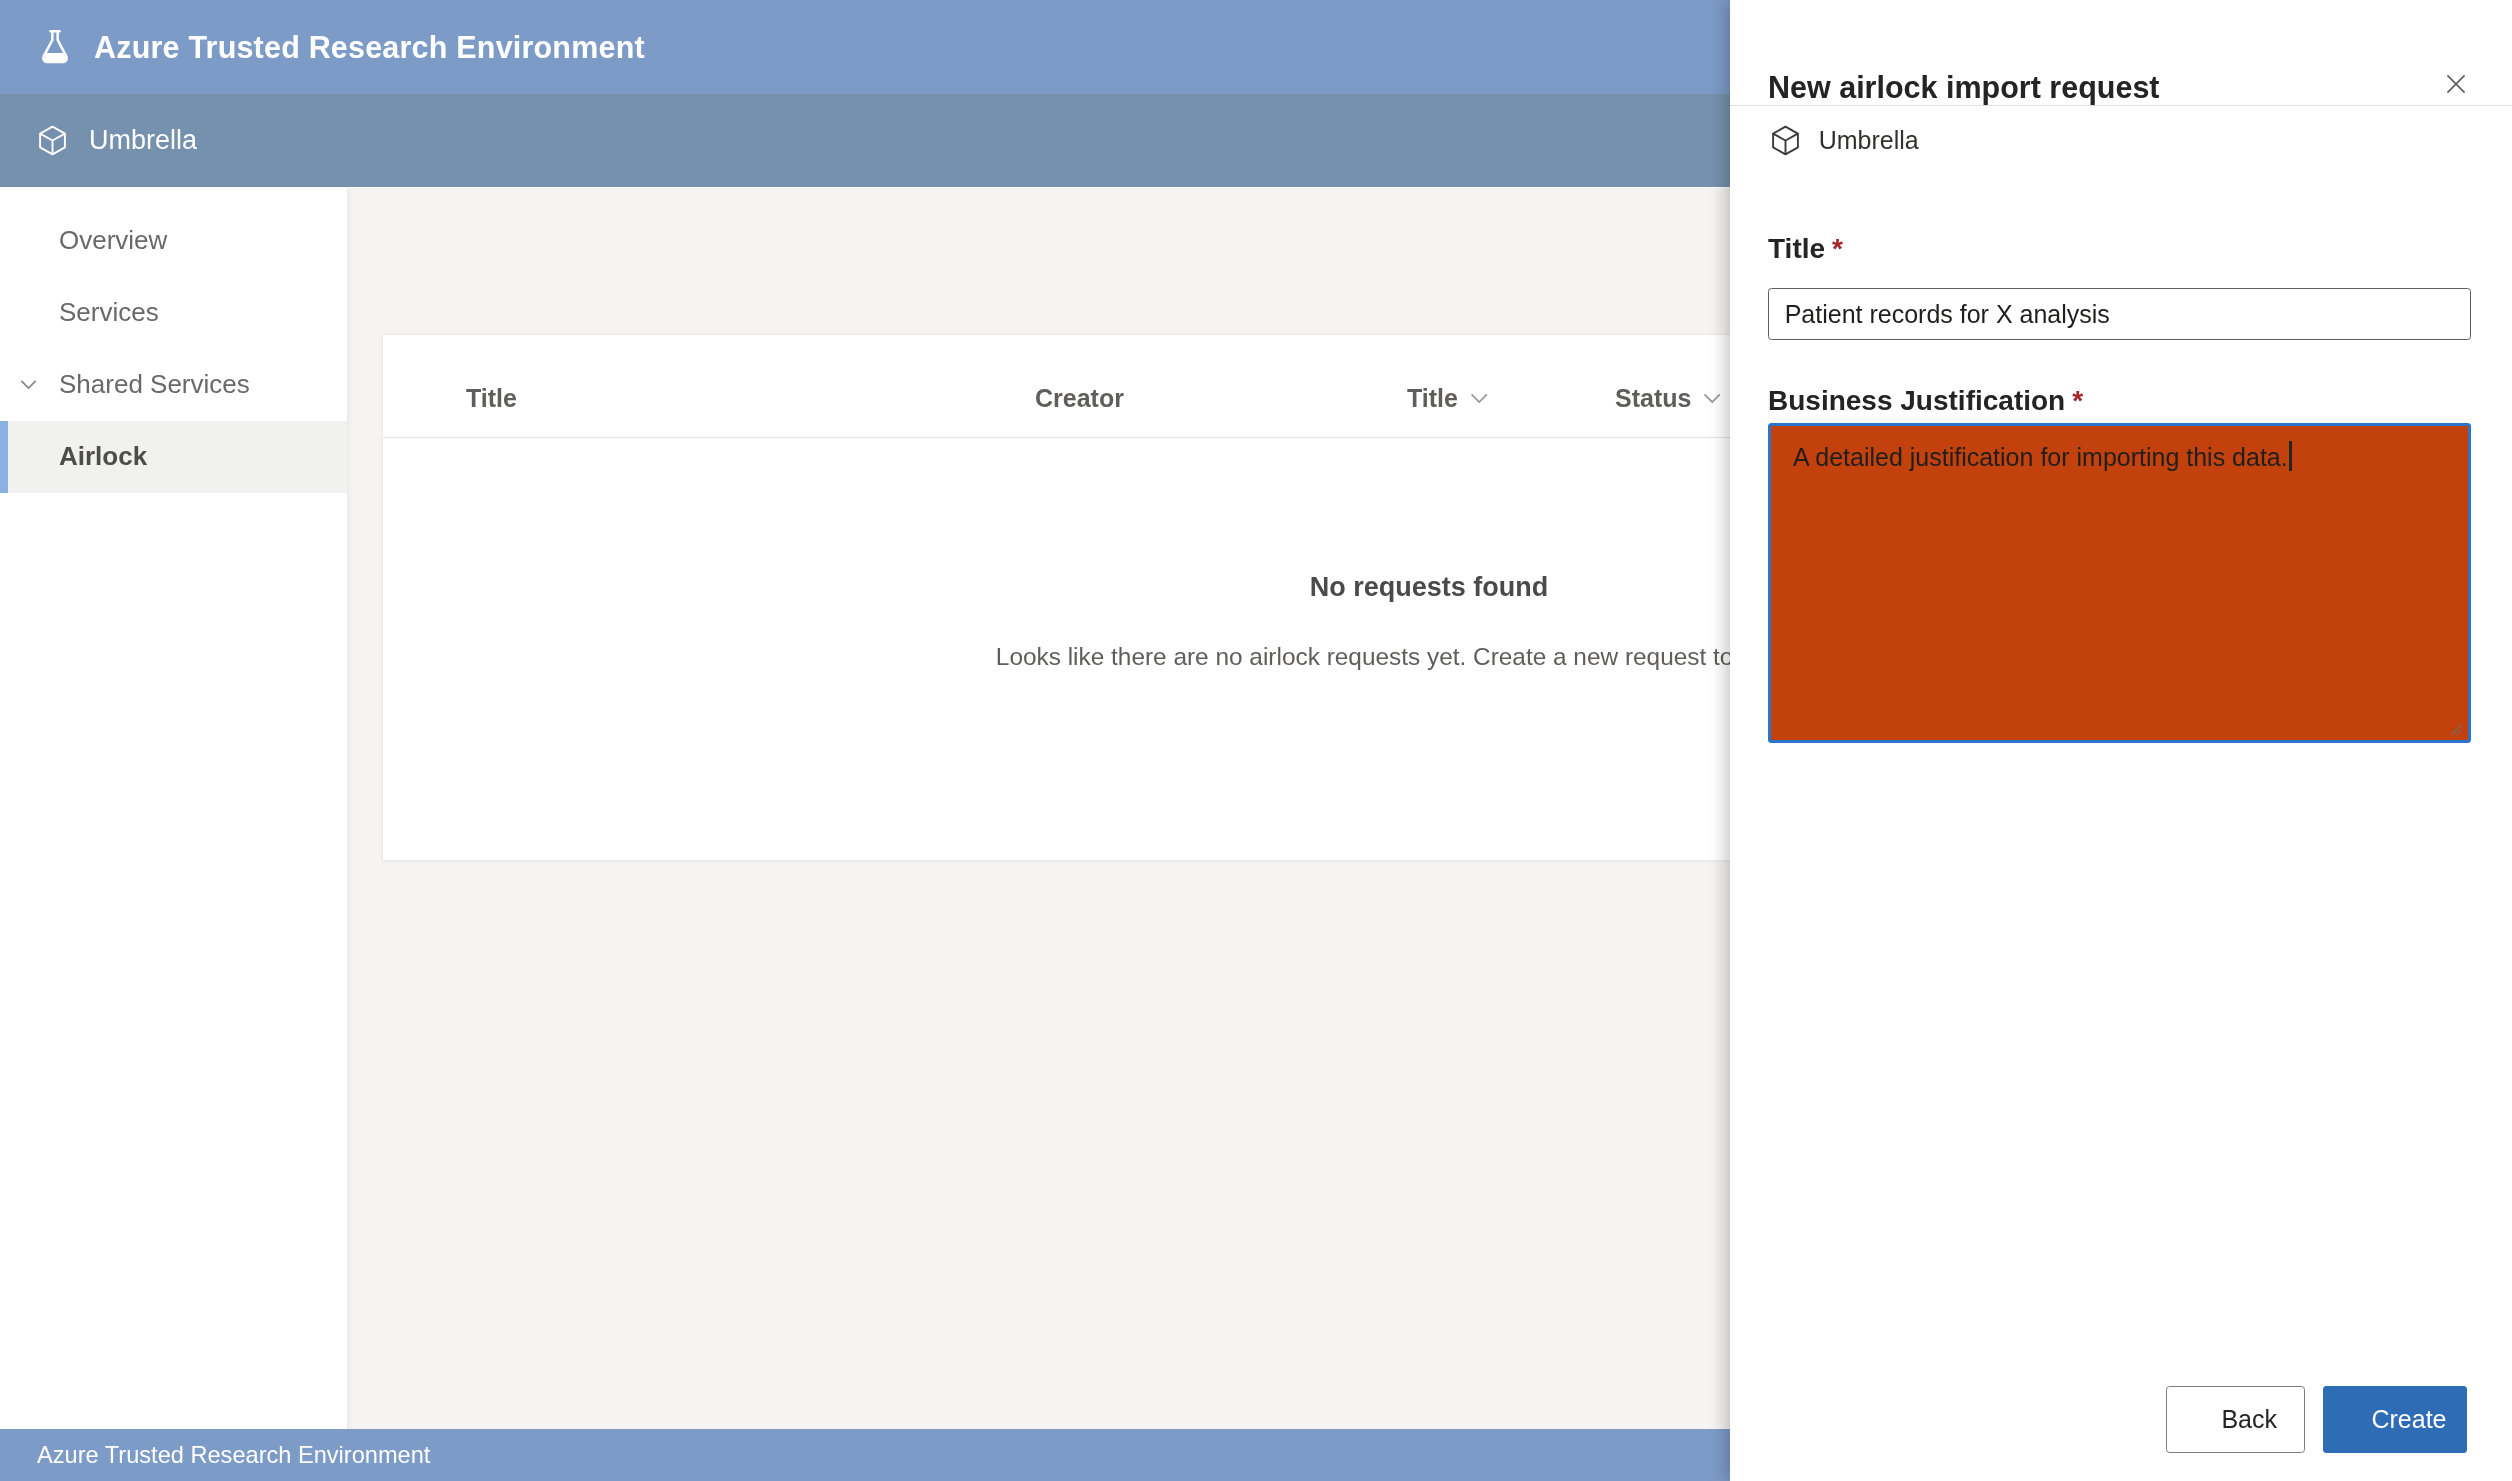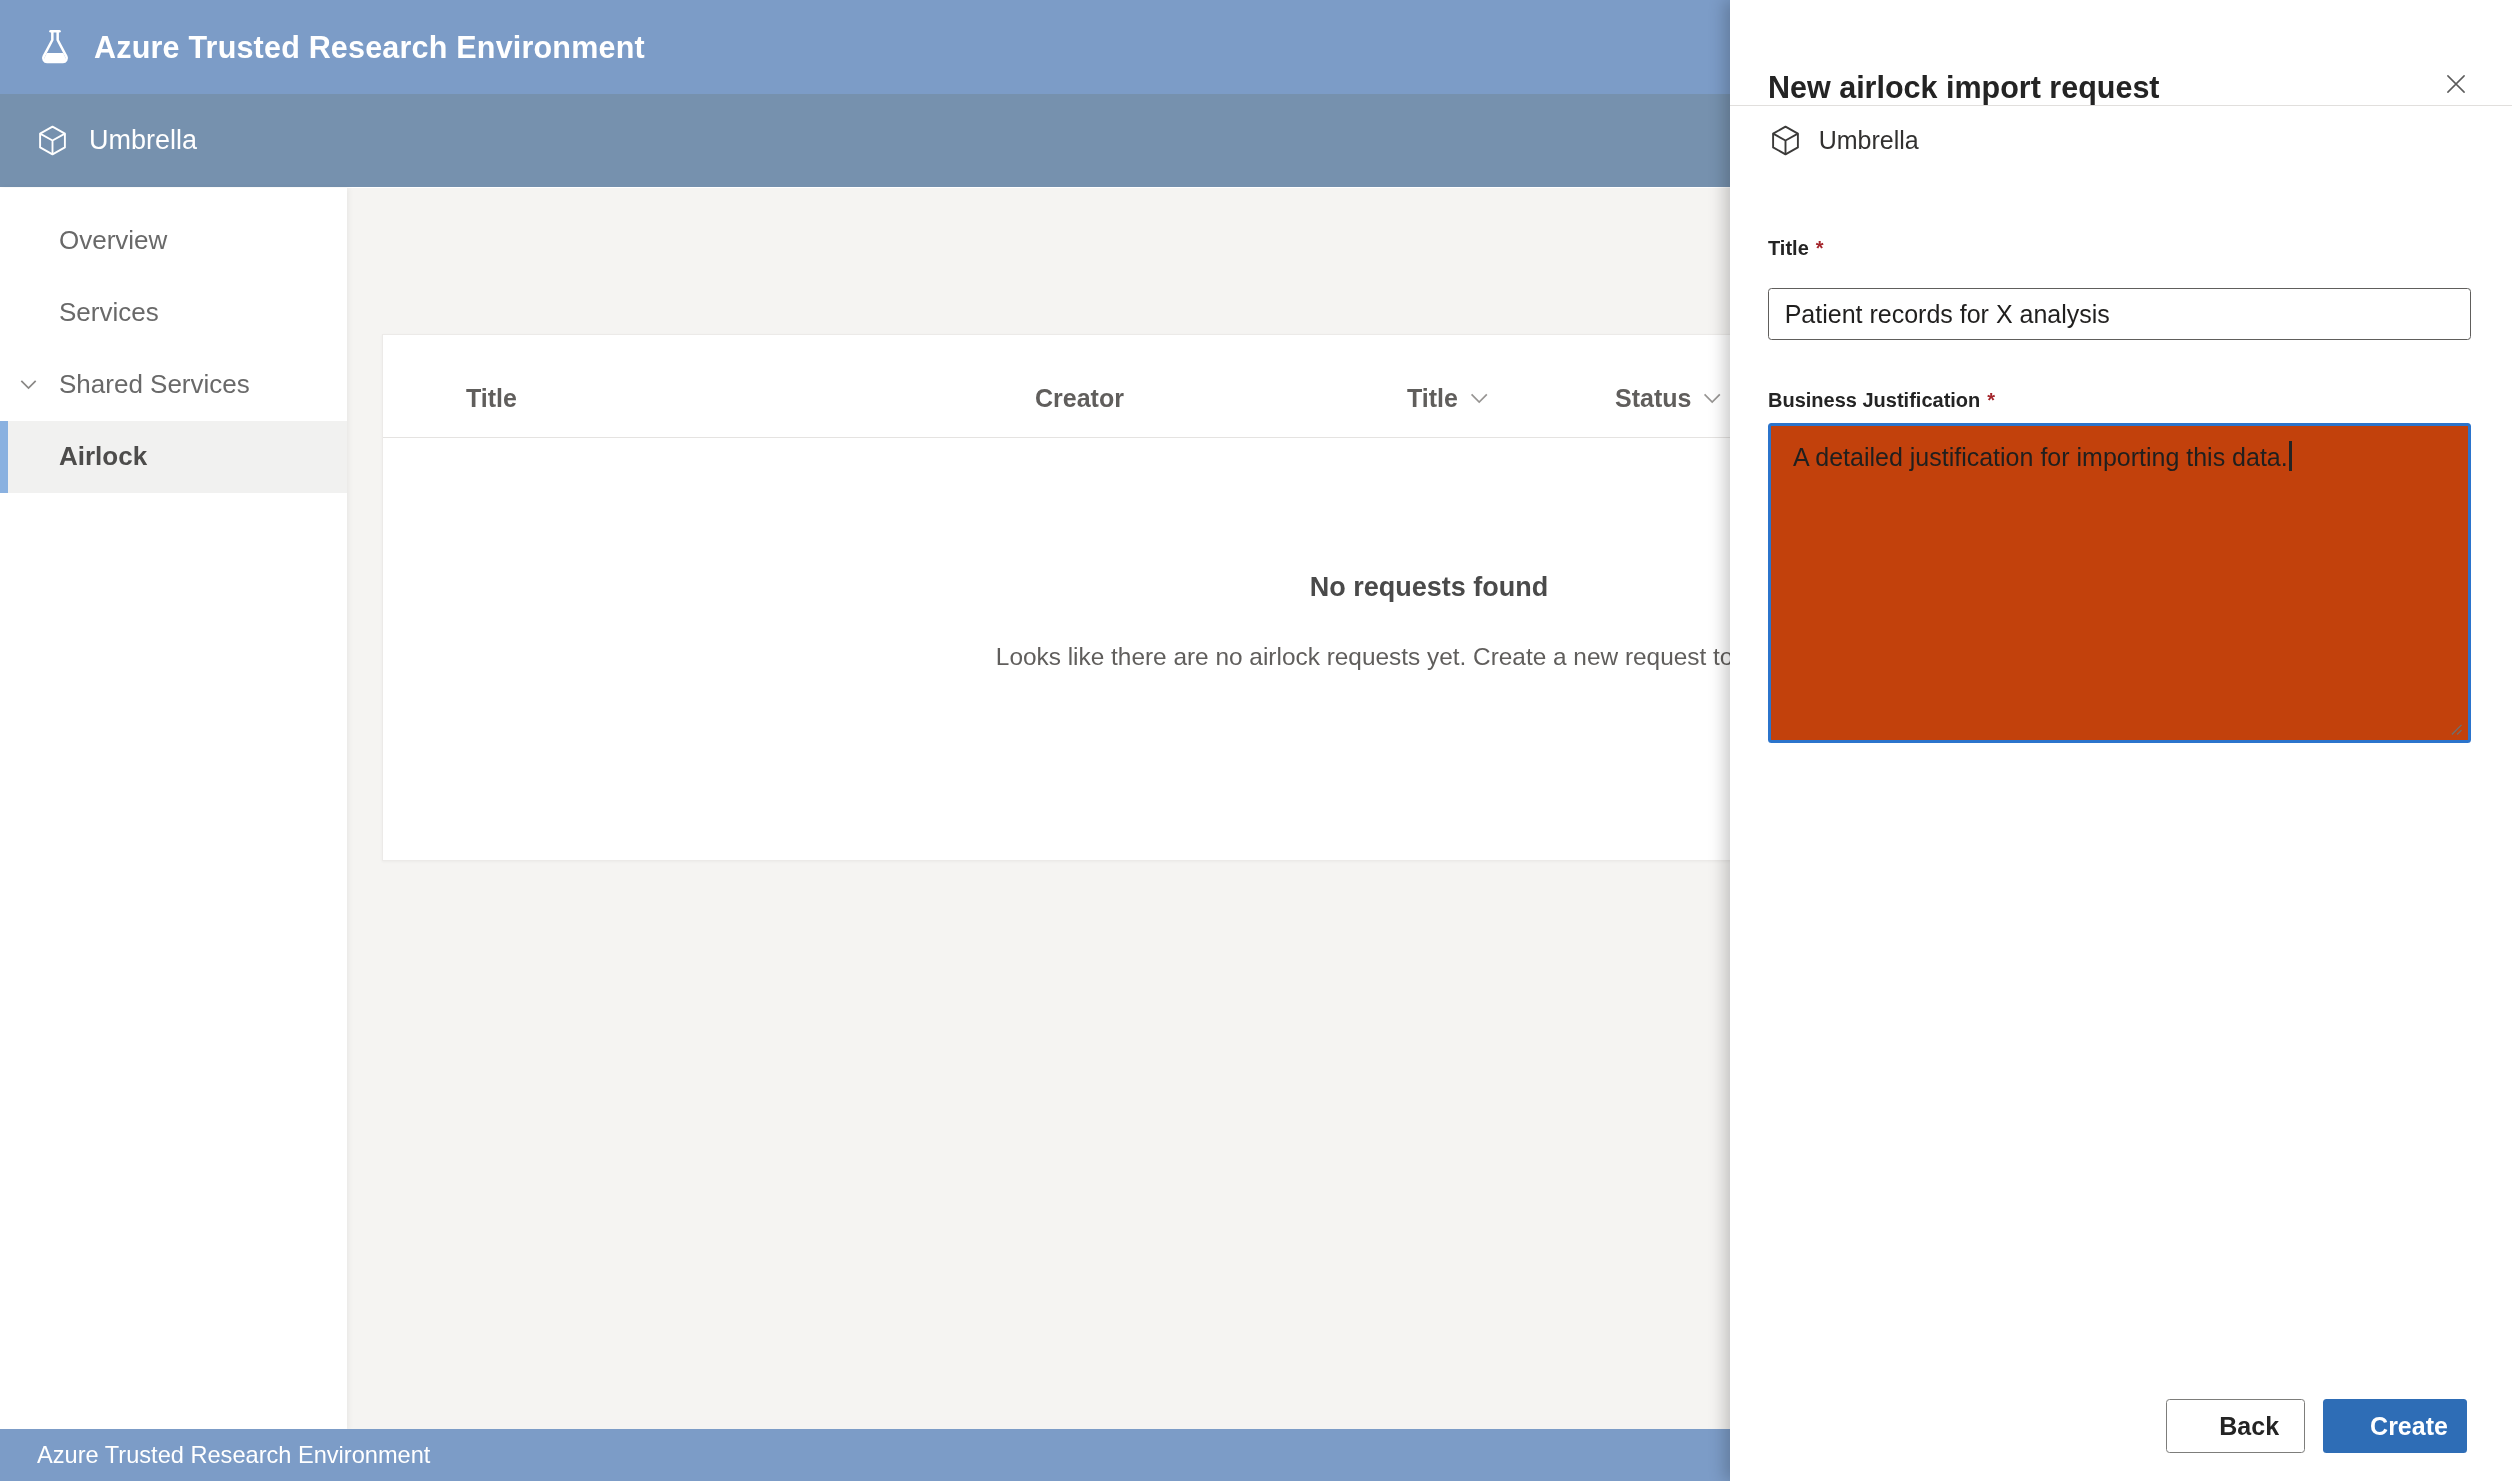--- a/index.html
+++ b/index.html
@@ -55,37 +55,37 @@
   .panel { position:absolute; right:0; top:0; width:782px; height:1481px; background:#fff;
            z-index:20; box-shadow:-5.2px 0 15.7px rgba(0,0,0,.22); }
   .panel-header { height:106px; display:flex; align-items:flex-end;
                   padding:0 35px 0 38px; border-bottom:0.9px solid #e1dfdd; }
   .panel-title { flex:1; font-size:30.5px; font-weight:700; color:#242424; }
   .close-btn { background:none; border:none; cursor:pointer; width:42px; height:42px;
                display:flex; align-items:center; justify-content:center; }
   .panel-body { padding:0 41px 0 38px; }
   .ws-row { margin-top:17.4px; height:35px; display:flex; align-items:center; gap:15.7px;
             color:#323130; font-size:25px; }
-  .field-label { font-size:20px; font-weight:700; color:#242424; line-height:31px; }
+  .field-label { font-size:28px; font-weight:700; color:#242424; line-height:31px; }
   .field-label.first { margin-top:75px; }
   .field-label.second { margin-top:45px; }
   .req { color:#a4262c; margin-left:7px; font-weight:700; }
   .text-input { margin-top:24px; width:100%; height:52px; border:1.7px solid #605e5c;
                 border-radius:3.5px; padding:0 15.7px; font-family:inherit; font-size:25px;
                 color:#201f1e; background:#fff; outline:none; }
   .textarea { position:relative; margin-top:7px; width:100%; height:320px;
               border:3.5px solid #2b74cc; border-radius:3.5px; padding:14px 22px;
               font-size:25px; line-height:35px; color:#201f1e; background:#c2410c;
               cursor:text; overflow:hidden; }
   .caret { display:inline-block; width:2.6px; height:30px; background:#242424;
            vertical-align:-4.4px; margin-left:1.7px; }
   .grip { position:absolute; right:2.6px; bottom:2.6px; }
   .panel-footer { position:absolute; right:45px; bottom:28px; display:flex; gap:18.3px; }
-  .btn { height:54px; border-radius:3.5px; font-family:inherit; font-size:25px;
-         font-weight:700; cursor:pointer; display:flex; align-items:center; justify-content:center;padding-left:28px; }
+  .btn { height:67px; border-radius:3.5px; font-family:inherit; font-size:25px;
+         font-weight:400; cursor:pointer; display:flex; align-items:center; justify-content:center;padding-left:28px; }
   .btn-back { width:139px; background:#fff; border:1.7px solid #7d7d7b; color:#242424; }
   .btn-create { width:144px; background:#2e6db6; border:none; color:#fff; }
 
   
   .footer { position:absolute; left:0; bottom:0; width:2512px; height:52px; background:#7c9cc7;
             display:flex; align-items:center; padding-left:37px; z-index:5; }
   .footer-text { color:#fff; font-size:23.6px; }
 
   svg { display:block; }
 </style>

